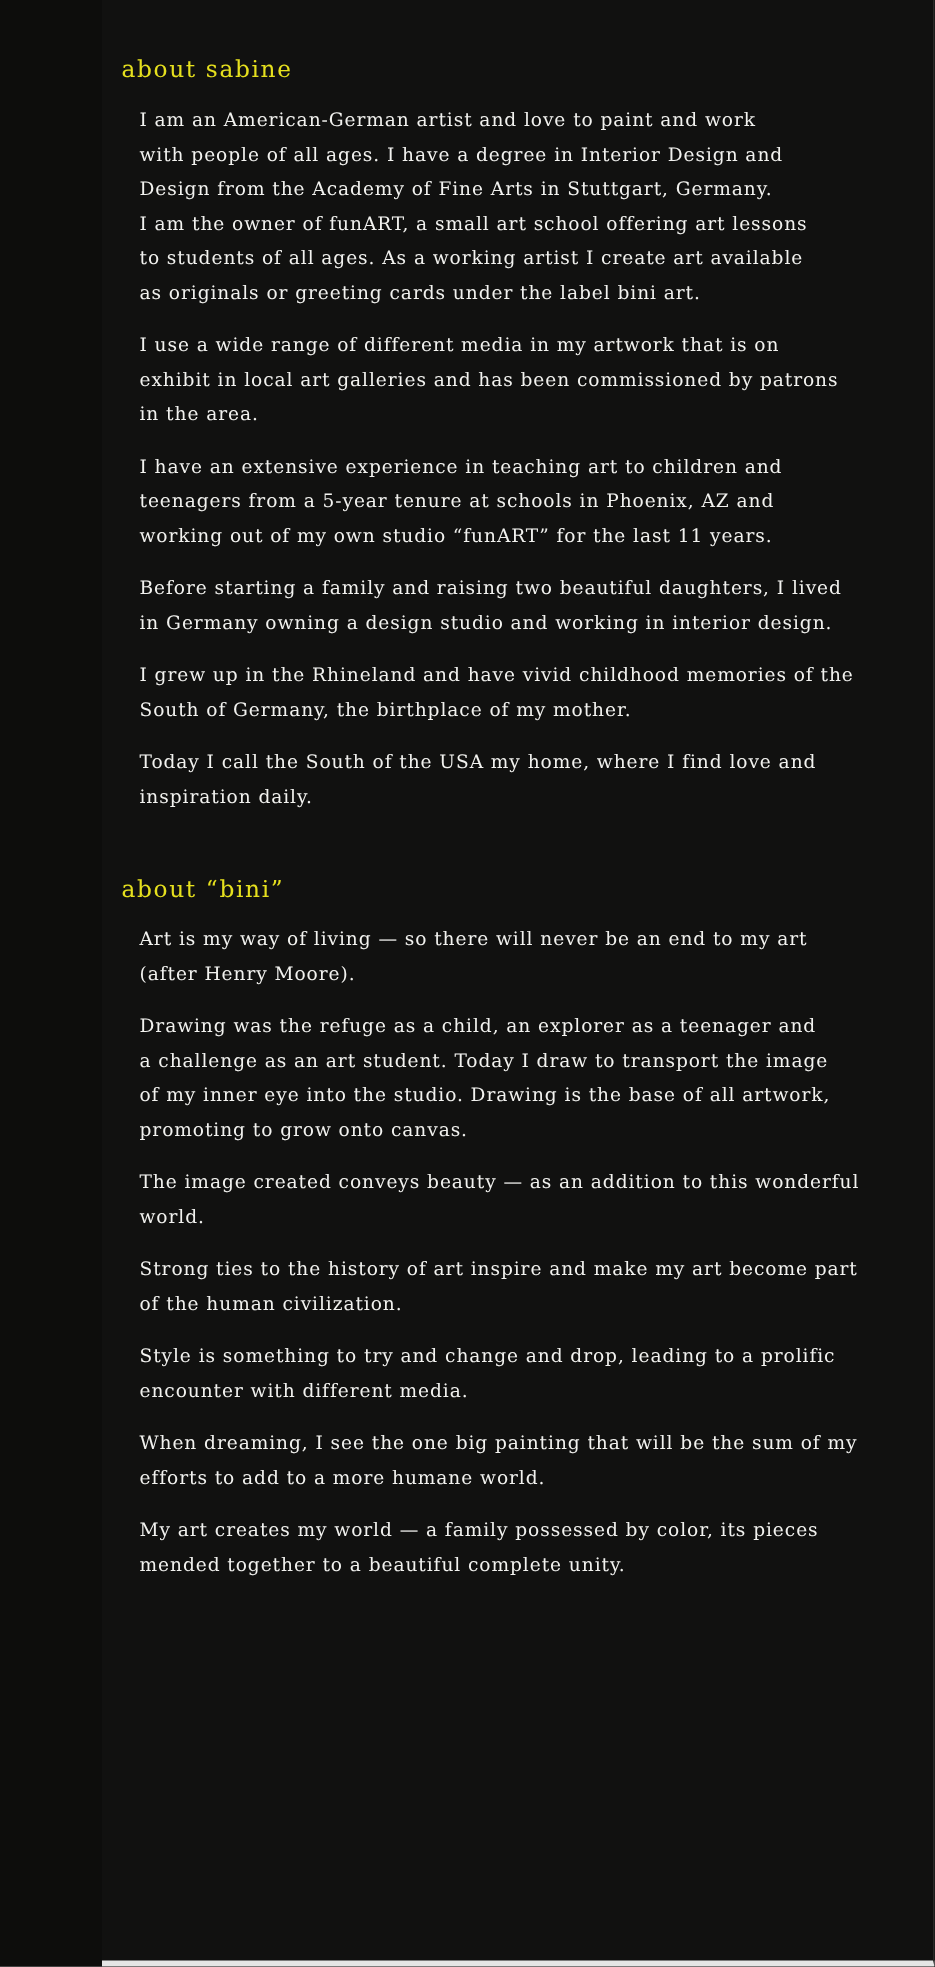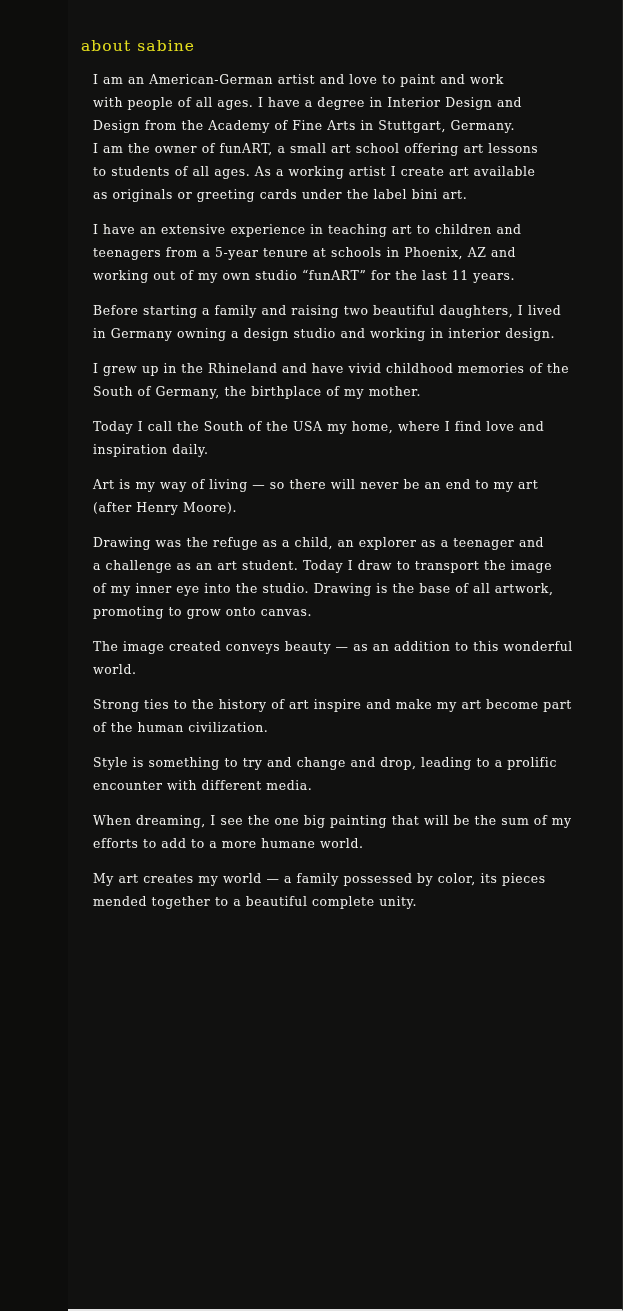--- a/index.html
+++ b/index.html
@@ -15,21 +15,21 @@
     overflow: hidden;
   }
 
   .page {
     position: relative;
     width: 623px;
     height: 1311px;
     background: #111110;
     box-sizing: border-box;
     border-right: 1px solid #2a2a28;
-    border-bottom: 2px solid #e5e5e5;
+    border-bottom: 4px solid #e5e5e5;
   }
 
   .left-gutter {
     position: absolute;
     left: 0;
     top: 0;
     width: 68px;
     height: 1311px;
     background: #0d0d0c;
   }
@@ -82,34 +82,38 @@
 
     <h2 class="section-heading heading-1">about sabine</h2>
 
     <p class="para first-block">I am an American-German artist and love to paint and work
 with people of all ages. I have a degree in Interior Design and
 Design from the Academy of Fine Arts in Stuttgart, Germany.
 I am the owner of funART, a small art school offering art lessons
 to students of all ages. As a working artist I create art available
 as originals or greeting cards under the label bini art.</p>
 
+    <p class="para block-gap">I use a wide range of different media in my artwork that is on
+exhibit in local art galleries and has been commissioned by patrons
+in the area.</p>
 
     <p class="para block-gap">I have an extensive experience in teaching art to children and
 teenagers from a 5-year tenure at schools in Phoenix, AZ and
 working out of my own studio “funART” for the last 11 years.</p>
 
     <p class="para block-gap">Before starting a family and raising two beautiful daughters, I lived
 in Germany owning a design studio and working in interior design.</p>
 
     <p class="para block-gap">I grew up in the Rhineland and have vivid childhood memories of the
 South of Germany, the birthplace of my mother.</p>
 
     <p class="para block-gap">Today I call the South of the USA my home, where I find love and
 inspiration daily.</p>
 
+    <h2 class="section-heading heading-2">about “bini”</h2>
 
     <p class="para after-heading">Art is my way of living — so there will never be an end to my art
 (after Henry Moore).</p>
 
     <p class="para block-gap">Drawing was the refuge as a child, an explorer as a teenager and
 a challenge as an art student. Today I draw to transport the image
 of my inner eye into the studio. Drawing is the base of all artwork,
 promoting to grow onto canvas.</p>
 
     <p class="para block-gap">The image created conveys beauty — as an addition to this wonderful

